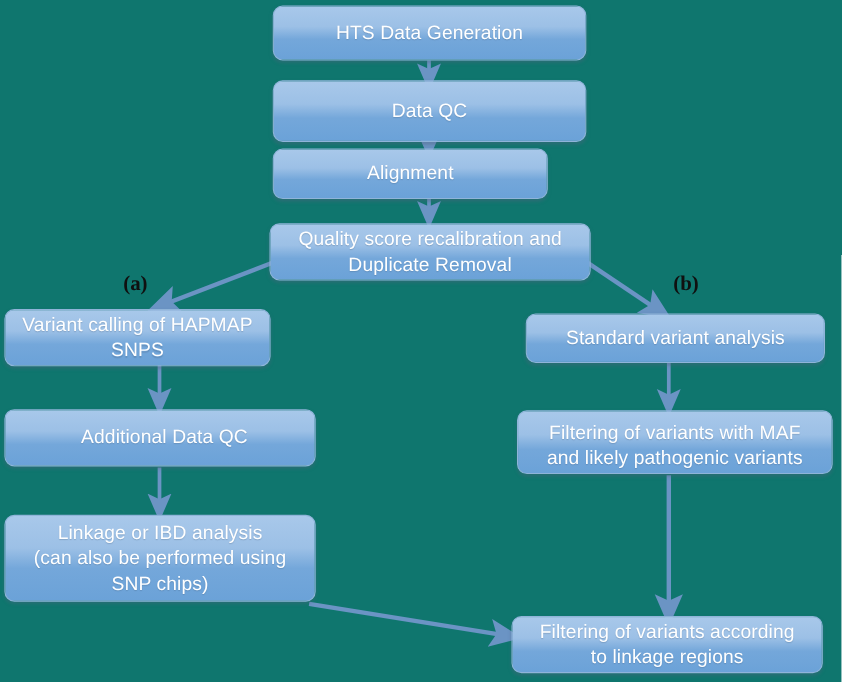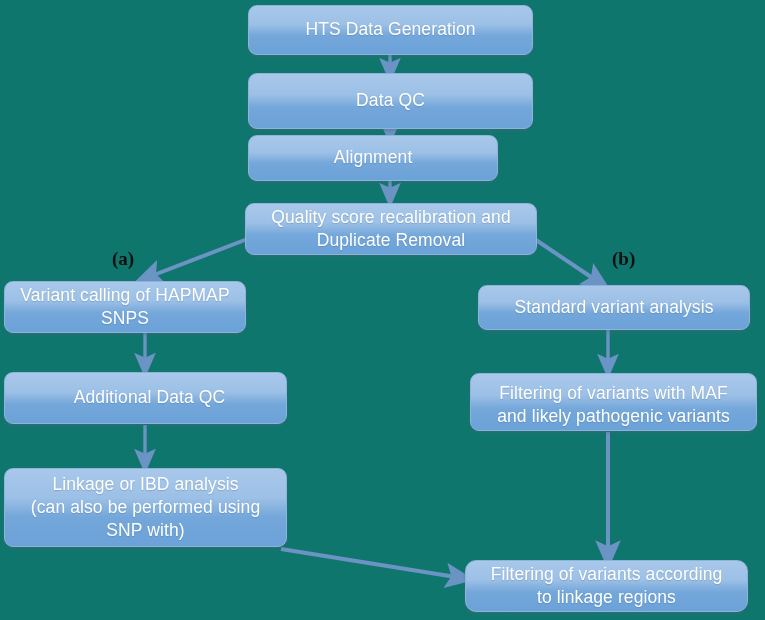--- a/index.html
+++ b/index.html
@@ -116,30 +116,30 @@
 SNPS</span>
   </div>
 
   <div class="node" style="left:4px; top:372px; width:283px; height:52px;padding-left:16px;">
     <span class="node-label">Additional Data QC</span>
   </div>
 
   <div class="node" style="left:4px; top:468px; width:283px; height:79px;">
     <span class="node-label">Linkage or IBD analysis
 (can also be performed using
-SNP with)</span>
+SNP chips)</span>
   </div>
 
   <div class="node" style="left:478px; top:285px; width:272px; height:45px;">
     <span class="node-label">Standard variant analysis</span>
   </div>
 
   <div class="node" style="left:470px; top:373px; width:287px; height:58px;align-items:flex-end;">
     <span class="node-label">Filtering of variants with MAF
 and likely pathogenic variants</span>
   </div>
 
-  <div class="node" style="left:465px; top:560px; width:283px; height:52px;border-radius:11px;">
+  <div class="node" style="left:465px; top:560px; width:283px; height:52px;">
     <span class="node-label">Filtering of variants according
 to linkage regions</span>
   </div>
 
 </div>
 
 </body></html>

